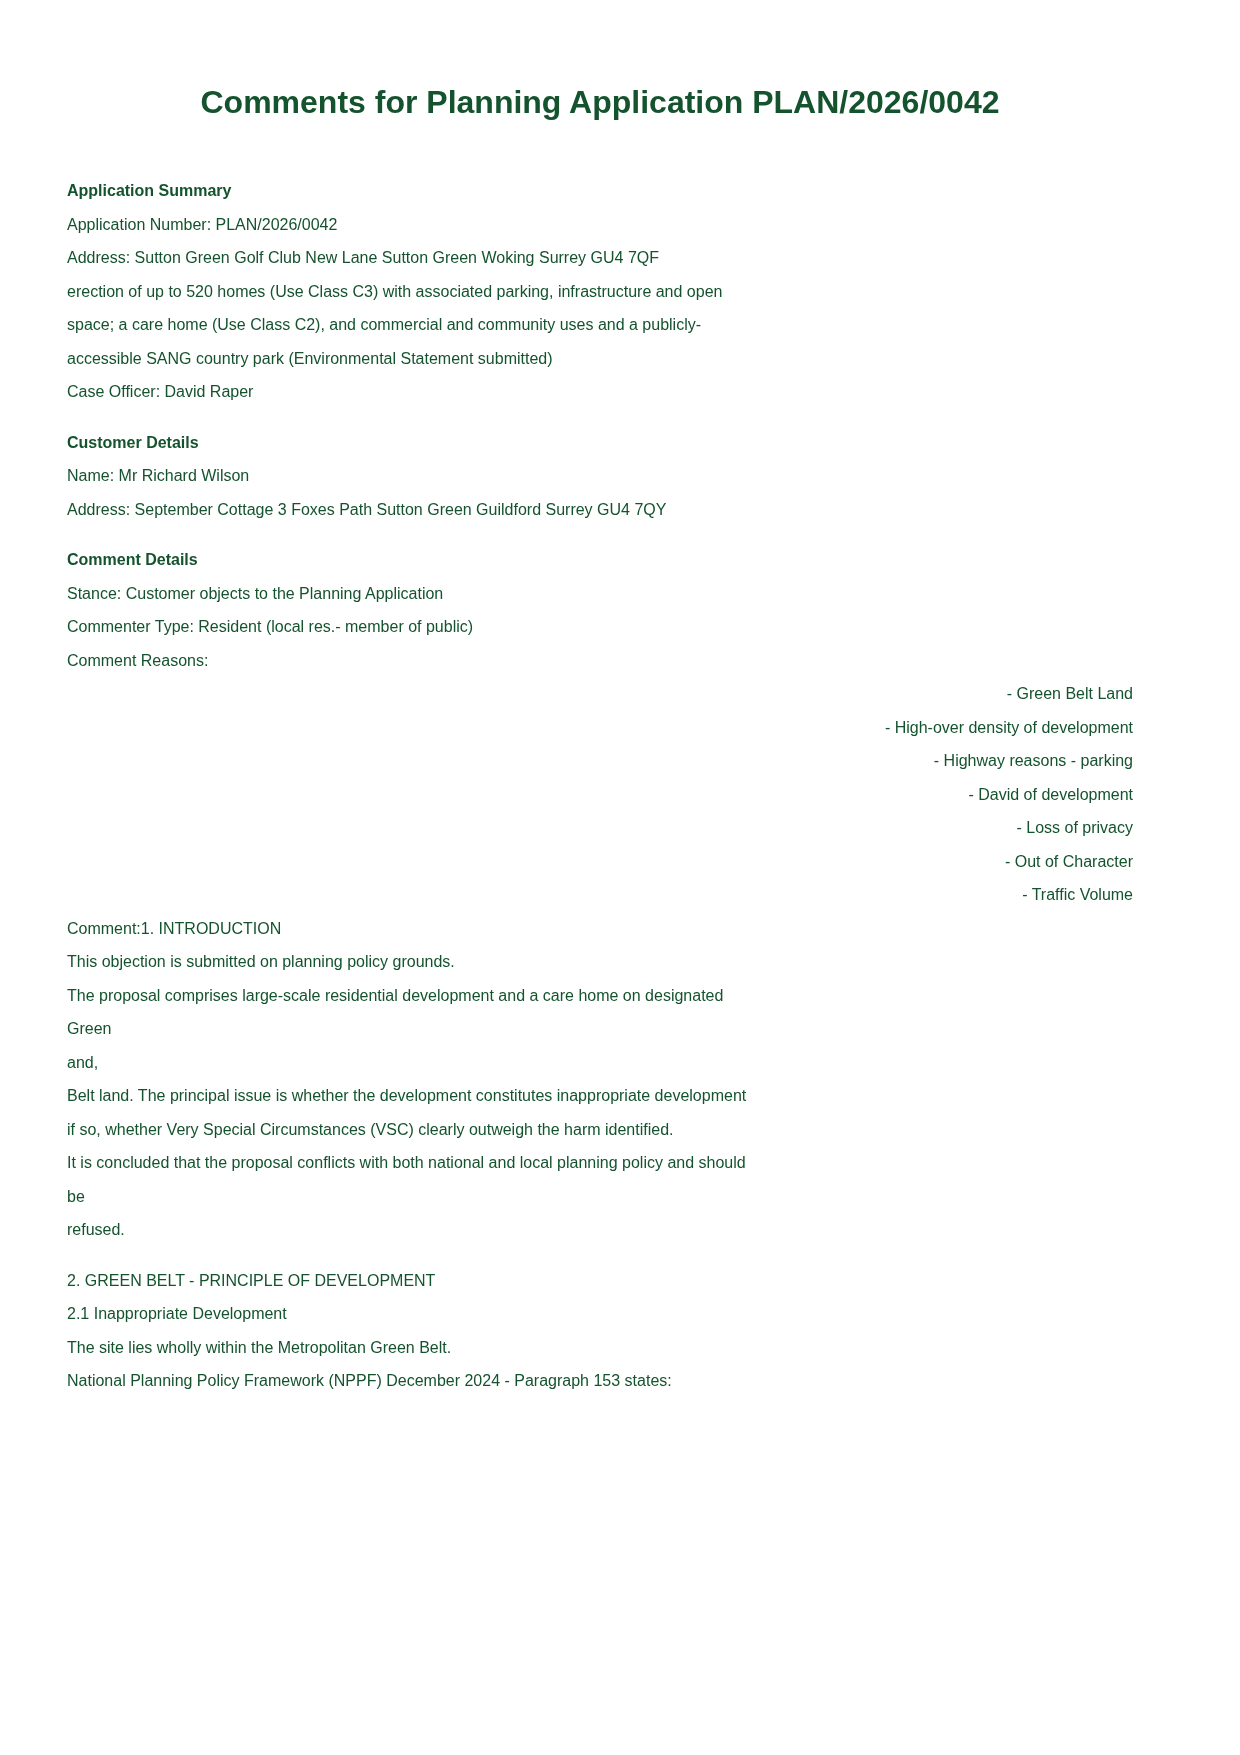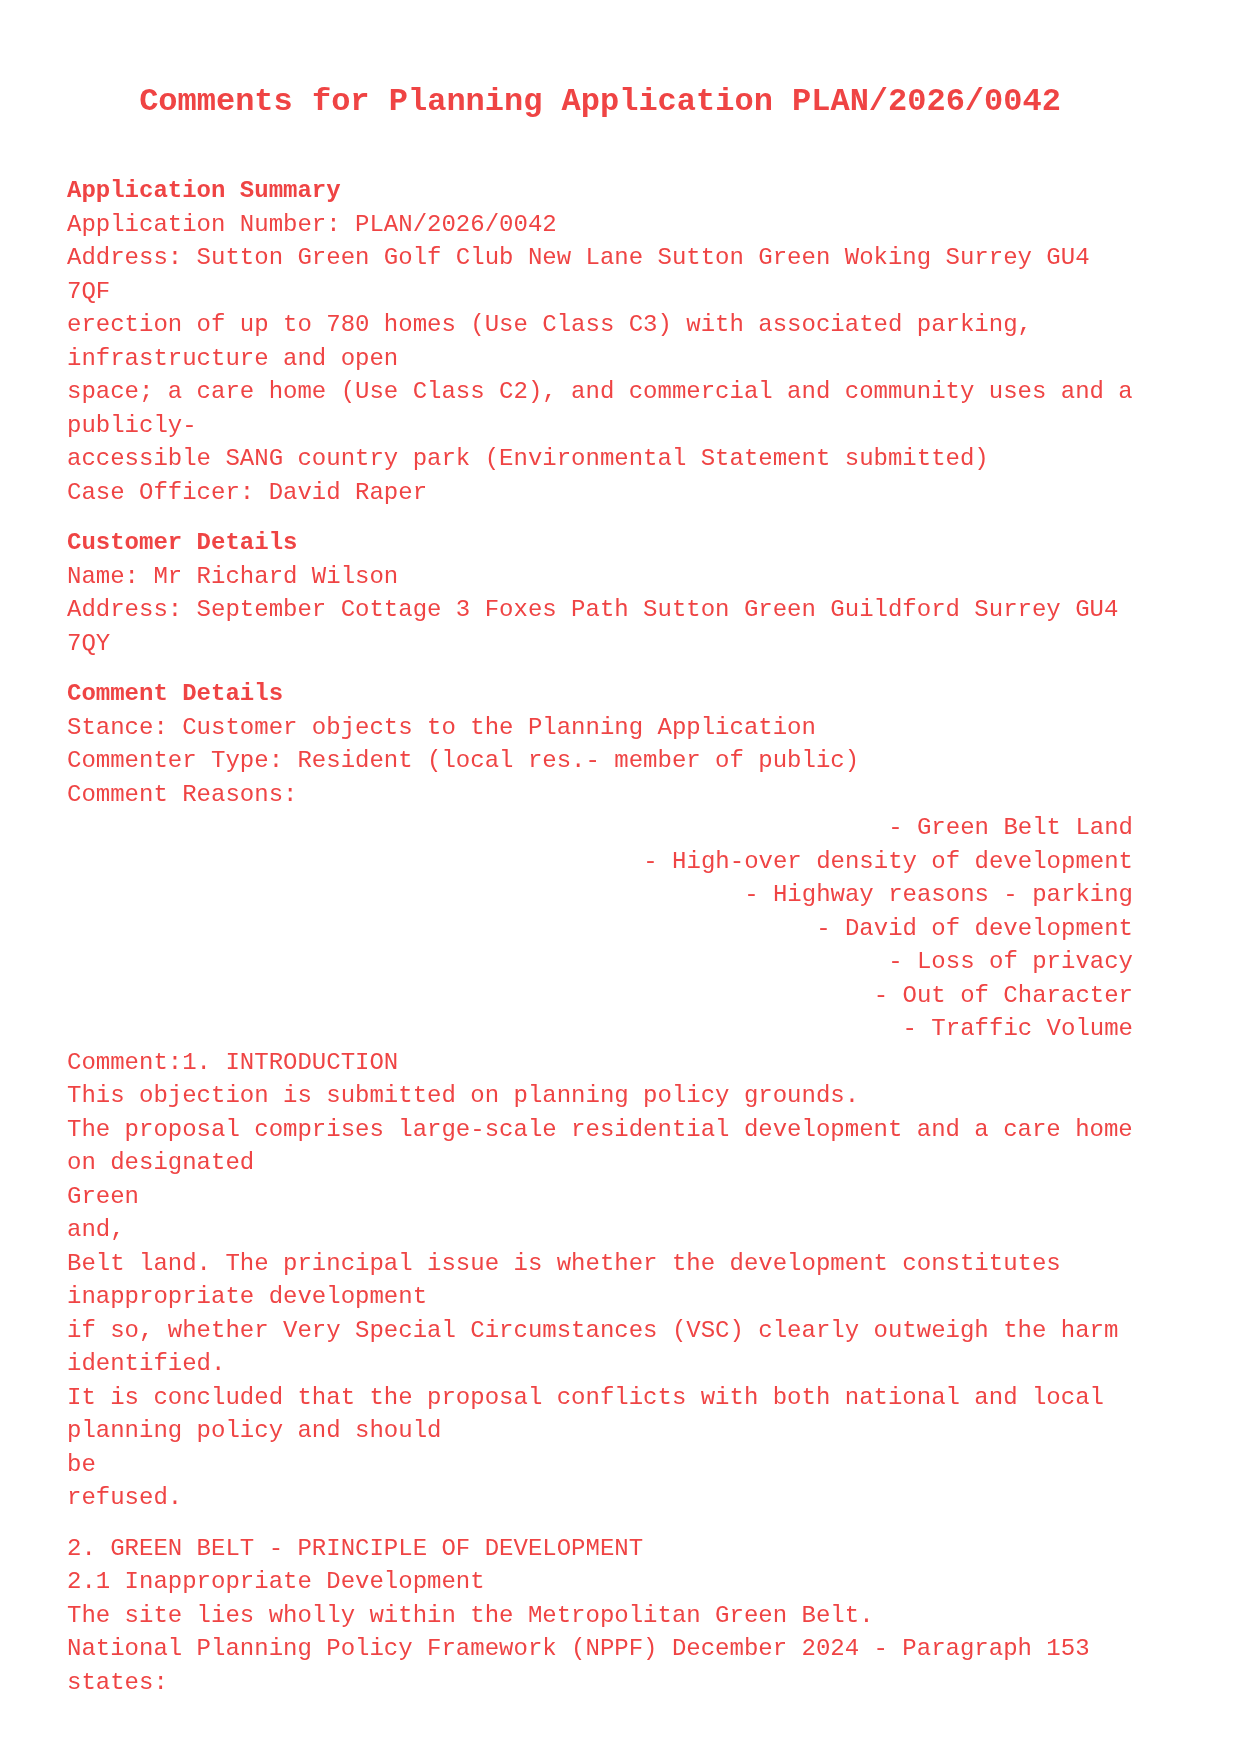--- a/index.html
+++ b/index.html
@@ -2,36 +2,36 @@
 <html><head>
 <meta charset="utf-8">
 <style>
   * { margin: 0; padding: 0; box-sizing: border-box; }
   html, body { background: #ffffff; }
   .page {
     position: relative;
     width: 1200px;
     height: 1755px;
     background: #ffffff;
-    color: #ef4444;
-    font-family: Liberation Mono, monospace;
+    color: #14532d;
+    font-family: Liberation Sans, sans-serif;
     overflow: hidden;
   }
   .content {
     padding: 82px 67px 0 67px;
   }
   .doc-title {
     font-size: 32px;
     font-weight: bold;
     text-align: center;
     line-height: 40px;
     margin-bottom: 52px;
   }
   .doc-line {
-    font-size: 24px;
+    font-size: 16px;
     line-height: 33.5px;
     white-space: pre-wrap;
   }
   .doc-line.heading {
     font-weight: bold;
   }
   .doc-line.gap-before {
     margin-top: 17px;
   }
   .doc-line.indent {
@@ -42,21 +42,21 @@
 </head>
 <body>
 
 <div class="page">
   <div class="content">
     <div class="doc-title">Comments for Planning Application PLAN/2026/0042</div>
     <div>
         <div class="doc-line heading">Application Summary</div>
         <div class="doc-line">Application Number: PLAN/2026/0042</div>
         <div class="doc-line">Address: Sutton Green Golf Club New Lane Sutton Green Woking Surrey GU4 7QF</div>
-        <div class="doc-line">erection of up to 780 homes (Use Class C3) with associated parking, infrastructure and open</div>
+        <div class="doc-line">erection of up to 520 homes (Use Class C3) with associated parking, infrastructure and open</div>
         <div class="doc-line">space; a care home (Use Class C2), and commercial and community uses and a publicly-</div>
         <div class="doc-line">accessible SANG country park (Environmental Statement submitted)</div>
         <div class="doc-line">Case Officer: David Raper</div>
         <div class="doc-line heading gap-before">Customer Details</div>
         <div class="doc-line">Name: Mr Richard Wilson</div>
         <div class="doc-line">Address: September Cottage 3 Foxes Path Sutton Green Guildford Surrey GU4 7QY</div>
         <div class="doc-line heading gap-before">Comment Details</div>
         <div class="doc-line">Stance: Customer objects to the Planning Application</div>
         <div class="doc-line">Commenter Type: Resident (local res.- member of public)</div>
         <div class="doc-line">Comment Reasons:</div>

